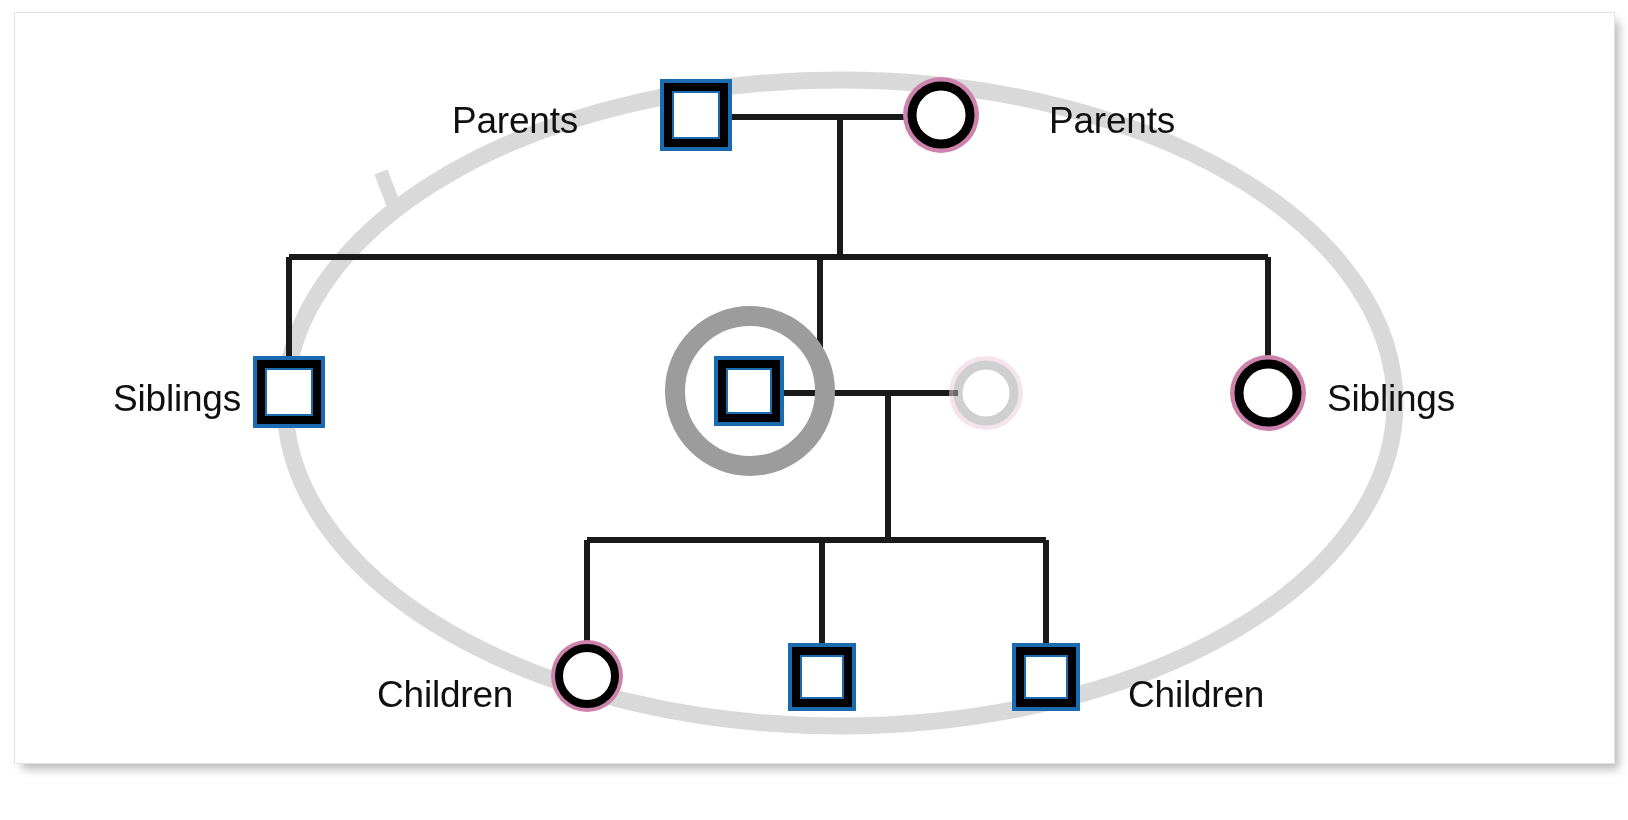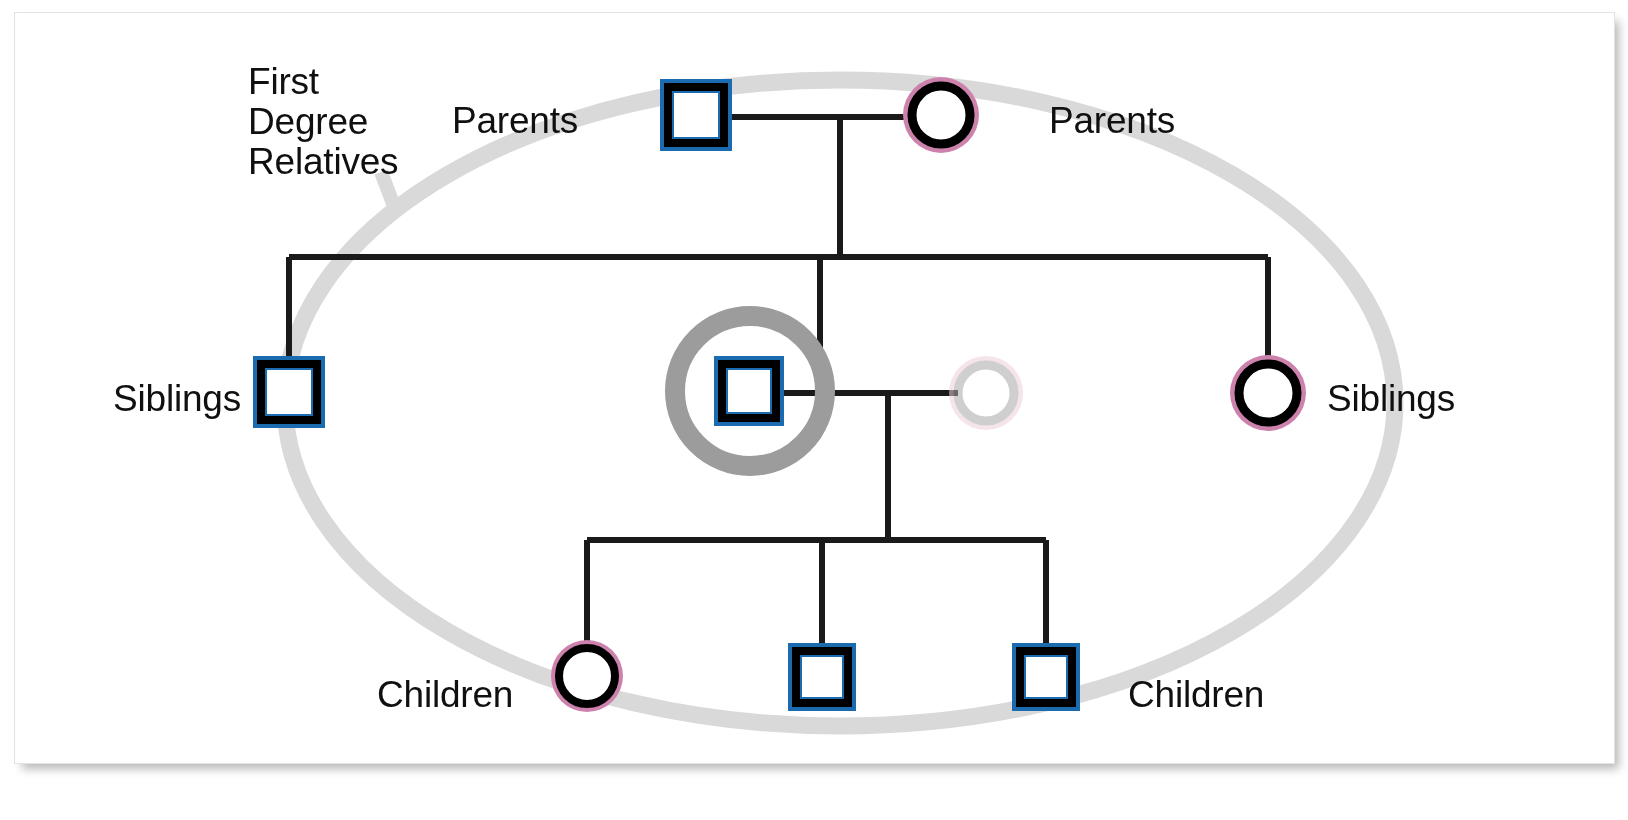--- a/index.html
+++ b/index.html
@@ -123,23 +123,20 @@
     </g>
 
     <g>
       <rect x="1012" y="643" width="68" height="68" fill="#1A6BAF"></rect>
       <rect x="1020" y="651" width="52" height="52" fill="none" stroke="#000000" stroke-width="8"></rect>
       <rect x="1026" y="657" width="40" height="40" fill="#ffffff"></rect>
     </g>
 
   </svg>
 
-  <div class="lbl multiline" style="left:248px; top:62px;">First
-Degree
-Relatives</div>
 
   <div class="lbl" style="left:452px; top:101px;">Parents</div>
 
   <div class="lbl" style="left:1049px; top:101px;">Parents</div>
 
   <div class="lbl" style="left:113px; top:379px;">Siblings</div>
 
   <div class="lbl" style="left:1327px; top:379px;">Siblings</div>
 
   <div class="lbl" style="left:377px; top:675px;">Children</div>

